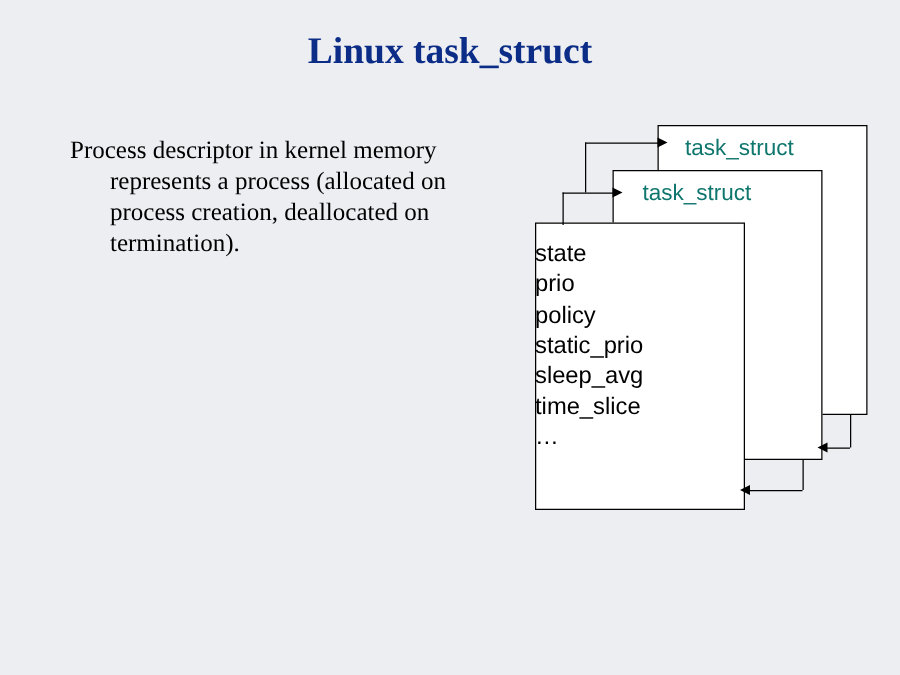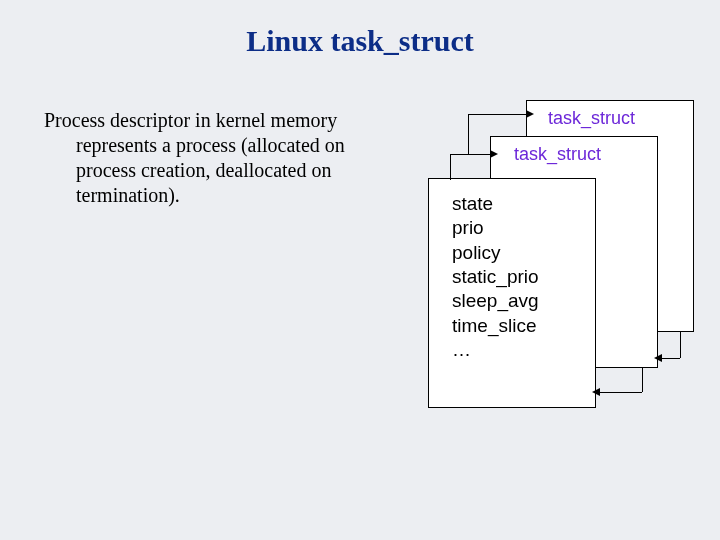--- a/index.html
+++ b/index.html
@@ -29,21 +29,21 @@
   }
   .body-text {
     position: absolute;
     top: 108px;
     left: 44px;
     width: 330px;
     font-size: 20px;
     line-height: 1.25;
   }
   .body-text .para {
-    margin: 0 0 8px 0;
+    margin: 0 0 8px 12px;
     text-indent: -32px;
     padding-left: 32px;
   }
   .bullet {
     margin: 0;
     padding-left: 70px;
     text-indent: -30px;
   }
   .bullet .dot {
     display: inline-block;
@@ -62,28 +62,28 @@
     border: 1px solid #000;
     box-sizing: border-box;
   }
   .box-back  { left: 116px; top: 0;   width: 168px; height: 232px; }
   .box-mid   { left: 80px;  top: 36px; width: 168px; height: 232px; }
   .box-front { left: 18px;  top: 78px; width: 168px; height: 230px; }
   .box-label {
     position: absolute;
     font-family: Arial, Helvetica, sans-serif;
     font-size: 18px;
-    color: #6d28d9;
+    color: #0f766e;
     white-space: nowrap;
   }
   .lbl-back  { left: 138px; top: 8px; }
   .lbl-mid   { left: 104px; top: 44px; }
   .fields {
     position: absolute;
-    left: 42px;
+    left: 18px;
     top: 92px;
     font-family: Arial, Helvetica, sans-serif;
     font-size: 19px;
     line-height: 1.28;
     color: #000;
     white-space: pre;
   }
   
   .arrow-path {
     position: absolute;

